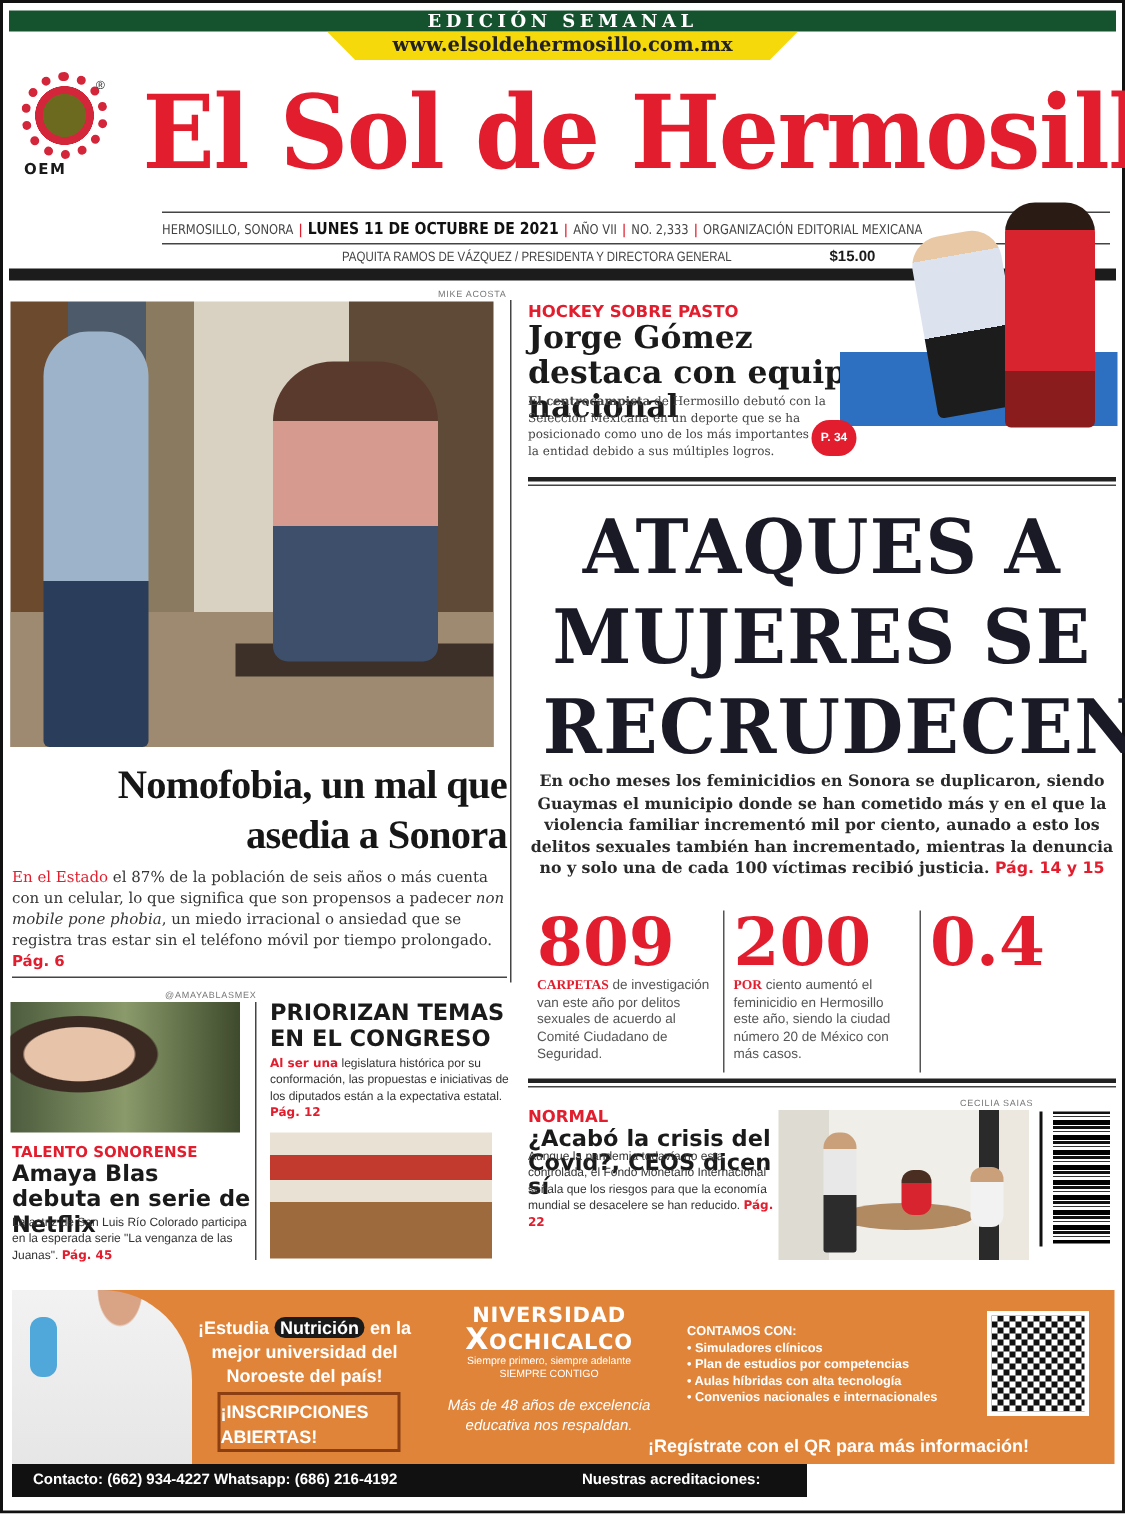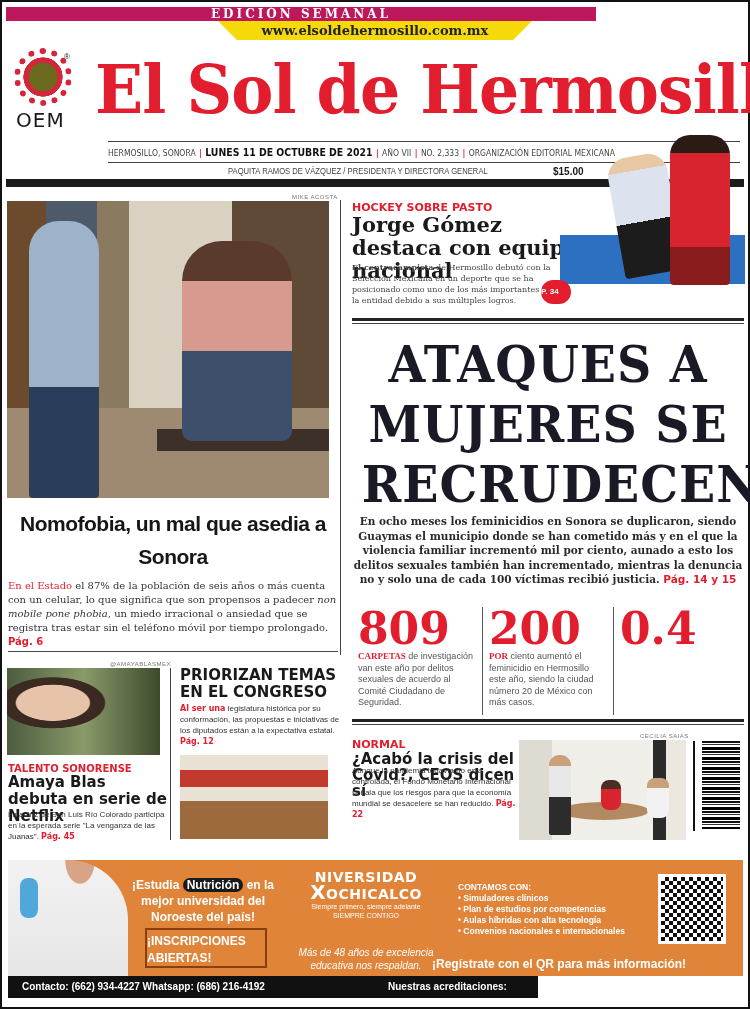--- a/index.html
+++ b/index.html
@@ -1,51 +1,51 @@
 <!DOCTYPE html>
 <html><head>
 <meta charset="utf-8">
 <style>
   *{box-sizing:border-box;margin:0;padding:0}
   body{width:750px;height:1009px;background:#fff;font-family:"Liberation Sans",sans-serif;color:#1a1a1a;position:relative;overflow:hidden}
   .frame{position:absolute;left:0;top:0;width:750px;height:1009px;border:2px solid #111}
-  .topbar{position:absolute;left:6px;top:7px;width:590px;height:14px;background:#be185d;color:#fff;text-align:center;font-family:"DejaVu Serif",serif;font-weight:bold;font-size:12px;letter-spacing:3px;line-height:14px}
+  .topbar{position:absolute;left:6px;top:7px;width:738px;height:14px;background:#14532d;color:#fff;text-align:center;font-family:"DejaVu Serif",serif;font-weight:bold;font-size:12px;letter-spacing:3px;line-height:14px}
   .urlbar{position:absolute;left:218px;top:21px;width:314px;height:19px;background:#f5d90a;clip-path:polygon(0 0,100% 0,94% 100%,6% 100%);text-align:center;font-family:"DejaVu Serif",serif;font-weight:bold;font-size:13px;line-height:19px;color:#222}
   .logo{position:absolute;left:14px;top:52px;width:60px;height:72px}
   .sun{position:absolute;left:4px;top:0;width:50px;height:50px;border-radius:50%;background:radial-gradient(circle,#6b6a1e 0 40%,#d4263a 41% 55%,transparent 56%)}
   .sun:before{content:"";position:absolute;inset:-4px;border-radius:50%;border:6px dotted #d4263a}
   .reg{position:absolute;left:50px;top:0;font-size:8px}
-  .oem{position:absolute;left:2px;top:56px;font-weight:normal;font-size:20px;letter-spacing:1px;font-family:"DejaVu Sans",sans-serif}
+  .oem{position:absolute;left:2px;top:56px;font-weight:bold;font-size:10px;letter-spacing:1px;font-family:"DejaVu Sans",sans-serif}
   .masthead{position:absolute;left:95px;top:44px;width:640px;height:90px;color:#e21e2e;font-family:"DejaVu Serif",serif;font-weight:bold;font-size:68px;line-height:90px;letter-spacing:-1px;white-space:nowrap;transform:scaleX(.93);transform-origin:left}
   .rule{position:absolute;height:1px;background:#444}
   .infoline{position:absolute;left:108px;top:146px;font-family:"DejaVu Sans",sans-serif;font-size:9px;color:#444;white-space:nowrap;transform:scaleX(.85);transform-origin:left}
   .infoline b{color:#111;font-size:11px}
   .infoline .sep{color:#e21e2e;font-weight:bold;margin:0 4px}
   .dirline{position:absolute;left:228px;top:166px;font-size:9px;color:#444;white-space:nowrap;transform:scaleX(.85);transform-origin:left}
   .price{position:absolute;left:553px;top:166px;font-size:10px;font-weight:bold}
   .blackbar{position:absolute;left:6px;top:179px;width:738px;height:8px;background:#1c1c1c}
   .photo{position:absolute;overflow:hidden}
   .credit{position:absolute;font-size:6px;color:#777;letter-spacing:.5px}
   .main-photo{left:7px;top:201px;width:322px;height:297px;background:linear-gradient(90deg,#6b4a2e 0 12%,#4d5a6a 12% 28%,#8a7a60 28% 38%,#d9d2c2 38% 70%,#5e4a36 70% 100%)}
   .mp-floor{position:absolute;left:0;bottom:0;width:100%;height:90px;background:#9d8a70}
   .mp-man{position:absolute;left:22px;top:20px;width:70px;height:277px;background:linear-gradient(#9db3c9 0 60%,#2a3d5a 60%);border-radius:30px 30px 4px 4px}
   .mp-woman{position:absolute;left:175px;top:40px;width:110px;height:200px;background:linear-gradient(#5a3a2c 0 20%,#d69b8e 20% 55%,#3e4f6c 55%);border-radius:40px 40px 10px 10px}
   .mp-bench{position:absolute;left:150px;top:228px;width:172px;height:22px;background:#3d3028}
-  .h-nomo{position:absolute;left:8px;top:507px;width:330px;text-align:center;font-family:Liberation Sans, sans-serif;font-weight:bold;font-size:21px;line-height:33px;letter-spacing:-.5px;color:#161616}
+  .h-nomo{position:absolute;left:8px;top:507px;width:330px;text-align:right;font-family:Liberation Serif, serif;font-weight:bold;font-size:27px;line-height:33px;letter-spacing:-.5px;color:#161616}
   .p-nomo{position:absolute;left:8px;top:579px;width:330px;font-family:"DejaVu Serif",serif;font-size:10px;line-height:14px;color:#333}
   .red{color:#e21e2e}
   .redb{color:#e21e2e;font-weight:bold;font-family:"DejaVu Sans",sans-serif}
   .kicker{font-family:"DejaVu Sans",sans-serif;font-weight:bold;color:#e21e2e;text-transform:uppercase}
   .hk-kicker{position:absolute;left:352px;top:201px;font-size:11px}
   .hk-title{position:absolute;left:352px;top:213px;width:240px;font-family:"DejaVu Serif",serif;font-weight:bold;font-size:21px;line-height:23px;color:#1a1a1a}
   .hk-text{position:absolute;left:352px;top:262px;width:200px;font-family:"DejaVu Serif",serif;font-size:8px;line-height:11px;color:#444}
   .hk-photo{left:560px;top:130px;width:185px;height:175px;background:linear-gradient(transparent 0 60%,#2d6fc0 60% 88%,transparent 88%)}
   .hk-p1{position:absolute;left:55px;top:25px;width:60px;height:120px;background:linear-gradient(#e9c9a5 0 12%,#dde3ee 12% 55%,#1c1c1c 55%);border-radius:20px 20px 4px 4px;transform:rotate(-10deg)}
   .hk-p2{position:absolute;left:110px;top:5px;width:60px;height:150px;background:linear-gradient(#2a1c14 0 12%,#d8242e 12% 75%,#8a1c1e 75%);border-radius:20px 20px 4px 4px}
-  .badge-p34{position:absolute;left:541px;top:280px;width:30px;height:24px;border-radius:12px;background:#e21e2e;color:#fff;font-size:8px;font-weight:bold;text-align:left;line-height:24px}
+  .badge-p34{position:absolute;left:541px;top:280px;width:30px;height:24px;border-radius:12px;background:#e21e2e;color:#fff;font-size:8px;font-weight:bold;text-align:center;line-height:24px}
   .mh-title{position:absolute;left:352px;top:335px;width:392px;text-align:center;font-family:"DejaVu Serif",serif;font-weight:bold;font-size:50px;line-height:60px;letter-spacing:1px;color:#1a1a26;transform:scaleX(.95);transform-origin:center}
   .mh-text{position:absolute;left:352px;top:514px;width:392px;text-align:center;font-family:"DejaVu Serif",serif;font-weight:bold;font-size:10.5px;line-height:14.5px;color:#2a2a2a}
   .stats{position:absolute;left:352px;top:607px;width:392px;height:108px;display:flex}
   .stat{flex:1;padding:0 6px;border-right:1px solid #555}
   .stat:last-child{border-right:none}
   .stat-num{font-family:"DejaVu Serif",serif;font-weight:bold;font-size:44px;line-height:44px;color:#e21e2e}
   .stat-txt{font-size:9px;line-height:11.5px;color:#555}
   .stat-txt b{color:#e21e2e;font-family:Liberation Serif, serif}
   .amaya-photo{left:7px;top:668px;width:153px;height:87px;background:radial-gradient(ellipse at 30% 40%,#e7c3aa 0 24%,#3a2a22 25% 34%,transparent 35%),linear-gradient(90deg,#4c5c3e,#8a9a6a,#3e4a2c)}
   .am-kicker{position:absolute;left:8px;top:763px;font-size:10px}
@@ -67,21 +67,21 @@
   .ad{position:absolute;left:8px;top:860px;width:735px;height:116px;background:#e0843a;overflow:hidden}
   .ad-person{position:absolute;left:0;top:0;width:120px;height:116px;background:radial-gradient(ellipse at 60% 0%,#d9a486 0 14%,transparent 15%),linear-gradient(#f2f2f2,#e6e6e6);border-radius:0 60px 0 0}
   .ad-glove{position:absolute;left:12px;top:18px;width:18px;height:40px;background:#4fa8d9;border-radius:8px}
   .ad-lead{position:absolute;left:115px;top:17px;width:160px;text-align:center;color:#fff;font-weight:bold;font-size:12px;line-height:16px}
   .ad-pill{background:#1a1a1a;border-radius:8px;padding:0 4px}
   .ad-btn{position:absolute;left:137px;top:68px;width:122px;height:40px;border:2px solid #8a3e12;color:#fff;text-align:left;font-weight:bold;font-size:12px;line-height:17px;padding-top:3px}
   .ad-uni{position:absolute;left:283px;top:10px;width:150px;color:#fff;text-align:center}
   .ad-uni-name{font-family:"DejaVu Sans",sans-serif;font-weight:bold;font-size:14px;line-height:15px;letter-spacing:.5px}
   .ad-uni-name .big{font-size:20px}
   .ad-uni-tag{font-size:7px;line-height:9px}
-  .ad-uni-slogan{font-style:italic;font-size:10px;line-height:13px;margin-top:26px}
+  .ad-uni-slogan{font-style:italic;font-size:10px;line-height:13px;margin-top:10px}
   .ad-list{position:absolute;left:450px;top:22px;width:200px;color:#fff;font-weight:bold;font-size:8.5px;line-height:11px}
   .ad-list li{list-style:none}
   .ad-list li:before{content:"• "}
   .ad-qr{position:absolute;left:650px;top:14px;width:68px;height:70px;background:#fff;padding:3px}
   .ad-qr-in{width:100%;height:100%;background:repeating-conic-gradient(#111 0 25%,#fff 0 50%) 0 0/8px 8px}
   .ad-reg{position:absolute;left:424px;top:97px;color:#fff;font-weight:bold;font-size:12px}
   .ad-foot{position:absolute;left:8px;top:976px;width:530px;height:22px;background:#111;color:#fff;font-weight:bold;font-size:10px;line-height:22px;padding-left:14px}
   .ad-foot .acc{position:absolute;left:380px}
 </style>
 </head>

